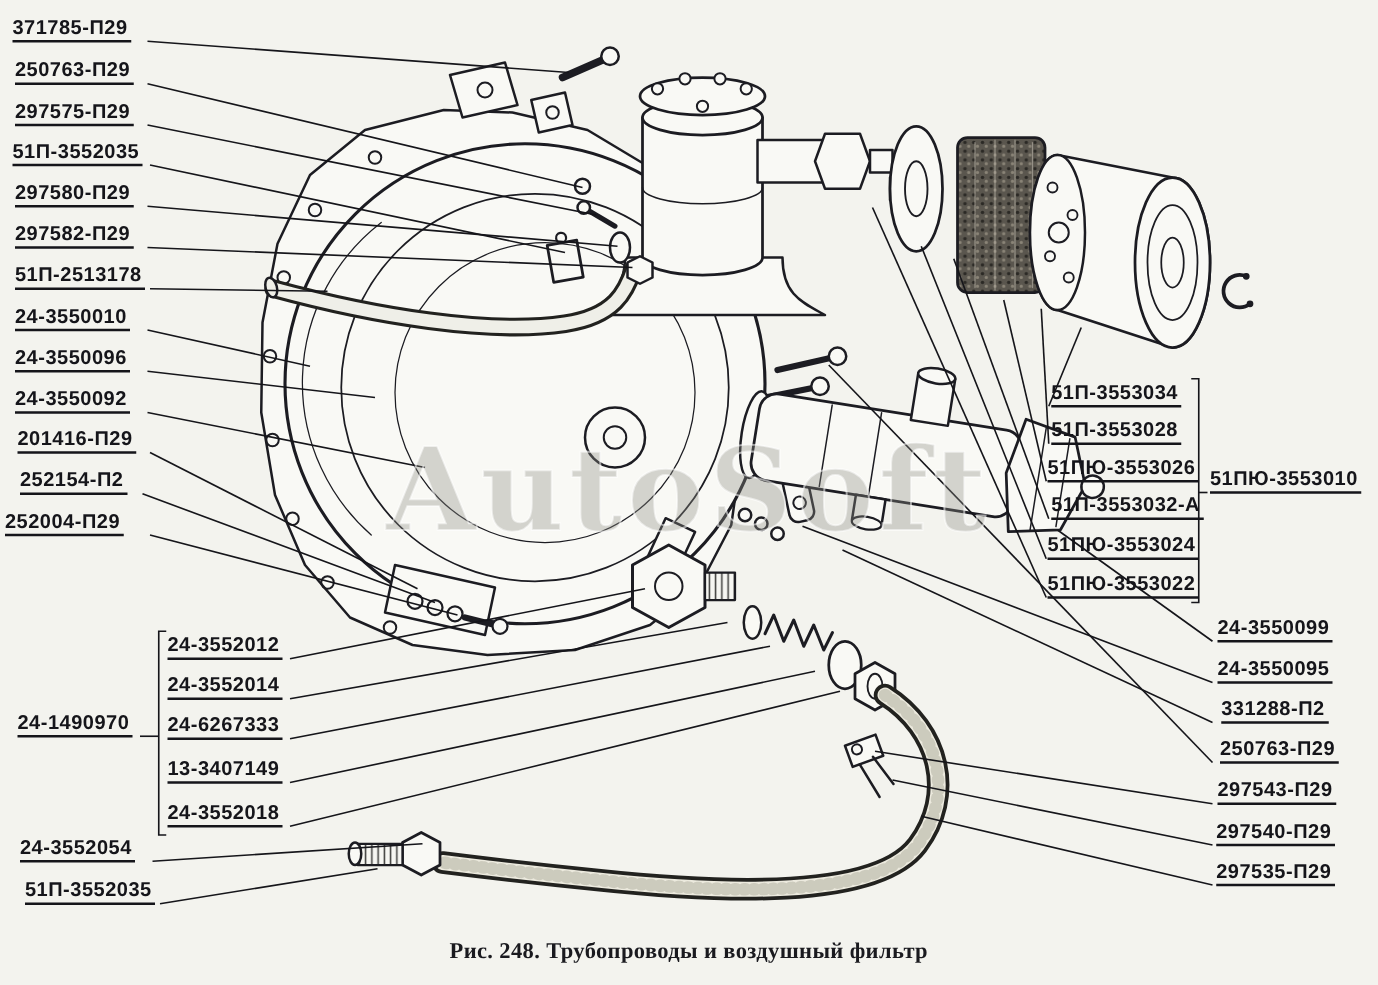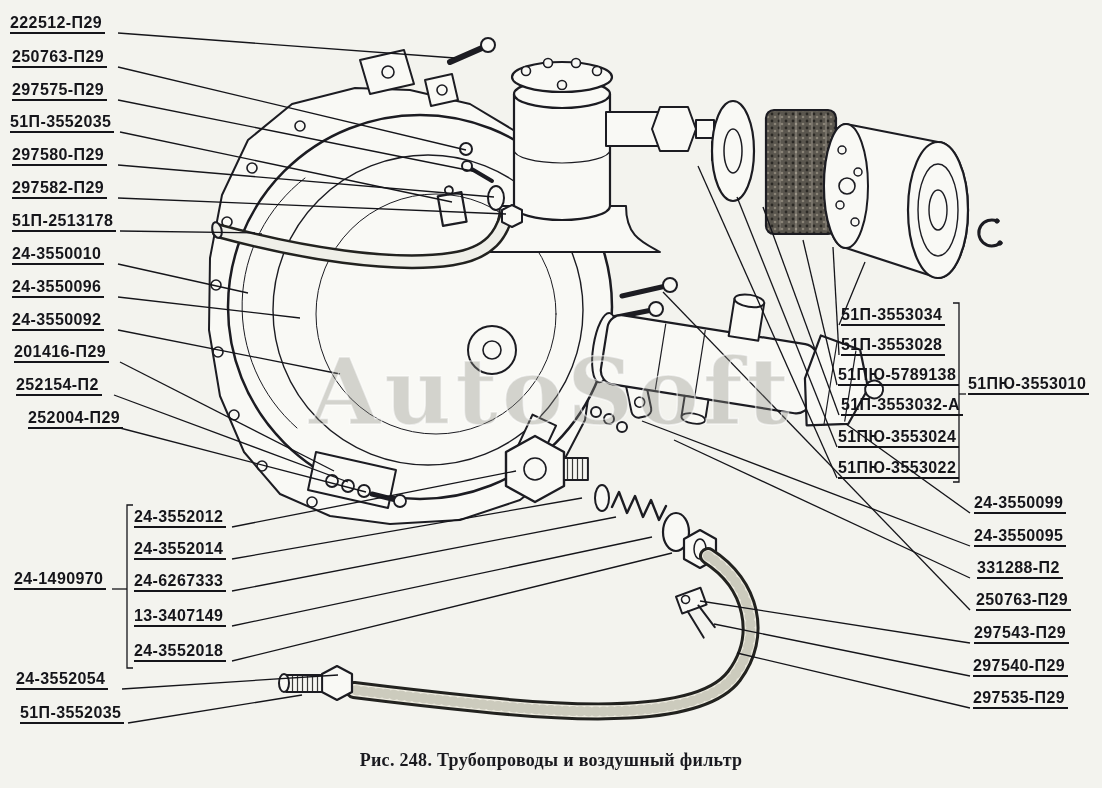--- a/index.html
+++ b/index.html
@@ -275,47 +275,47 @@
     <line x1="970" y1="578" x2="674" y2="440"></line>
     <line x1="970" y1="610" x2="663" y2="292"></line>
     <line x1="970" y1="643" x2="700" y2="601"></line>
     <line x1="970" y1="676" x2="714" y2="624"></line>
     <line x1="970" y1="708" x2="737" y2="653"></line>
   </g>
 
   <text x="551" y="424" text-anchor="middle" font-family="DejaVu Serif, serif" font-weight="bold" font-size="92" letter-spacing="4" fill="#8d8d85" fill-opacity="0.35" stroke="#ffffff" stroke-opacity="0.55" stroke-width="1.5">AutoSoft</text>
 </svg>
 
-  <div class="lbl" style="left:10px;top:14px">222512-П29</div>
+  <div class="lbl" style="left:10px;top:14px">371785-П29</div>
   <div class="lbl" style="left:12px;top:48px">250763-П29</div>
   <div class="lbl" style="left:12px;top:81px">297575-П29</div>
   <div class="lbl" style="left:10px;top:113px">51П-3552035</div>
   <div class="lbl" style="left:12px;top:146px">297580-П29</div>
   <div class="lbl" style="left:12px;top:179px">297582-П29</div>
   <div class="lbl" style="left:12px;top:212px">51П-2513178</div>
   <div class="lbl" style="left:12px;top:245px">24-3550010</div>
   <div class="lbl" style="left:12px;top:278px">24-3550096</div>
   <div class="lbl" style="left:12px;top:311px">24-3550092</div>
   <div class="lbl" style="left:14px;top:343px">201416-П29</div>
   <div class="lbl" style="left:16px;top:376px">252154-П2</div>
-  <div class="lbl" style="left:28px;top:409px">252004-П29</div>
+  <div class="lbl" style="left:4px;top:409px">252004-П29</div>
 
   <div class="lbl" style="left:134px;top:508px">24-3552012</div>
   <div class="lbl" style="left:134px;top:540px">24-3552014</div>
   <div class="lbl" style="left:134px;top:572px">24-6267333</div>
   <div class="lbl" style="left:134px;top:607px">13-3407149</div>
   <div class="lbl" style="left:134px;top:642px">24-3552018</div>
   <div class="lbl" style="left:14px;top:570px">24-1490970</div>
 
   <div class="lbl" style="left:16px;top:670px">24-3552054</div>
   <div class="lbl" style="left:20px;top:704px">51П-3552035</div>
 
   <div class="lbl" style="left:841px;top:306px">51П-3553034</div>
   <div class="lbl" style="left:841px;top:336px">51П-3553028</div>
-  <div class="lbl" style="left:838px;top:366px">51ПЮ-5789138</div>
+  <div class="lbl" style="left:838px;top:366px">51ПЮ-3553026</div>
   <div class="lbl" style="left:841px;top:396px">51П-3553032-А</div>
   <div class="lbl" style="left:838px;top:428px">51ПЮ-3553024</div>
   <div class="lbl" style="left:838px;top:459px">51ПЮ-3553022</div>
   <div class="lbl" style="left:968px;top:375px">51ПЮ-3553010</div>
 
   <div class="lbl" style="left:974px;top:494px">24-3550099</div>
   <div class="lbl" style="left:974px;top:527px">24-3550095</div>
   <div class="lbl" style="left:977px;top:559px">331288-П2</div>
   <div class="lbl" style="left:976px;top:591px">250763-П29</div>
   <div class="lbl" style="left:974px;top:624px">297543-П29</div>

